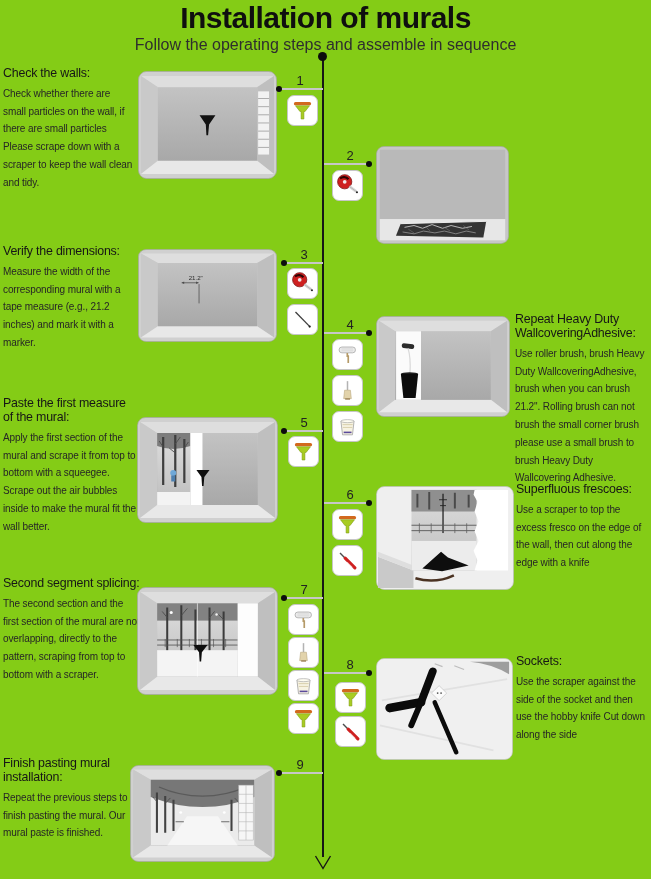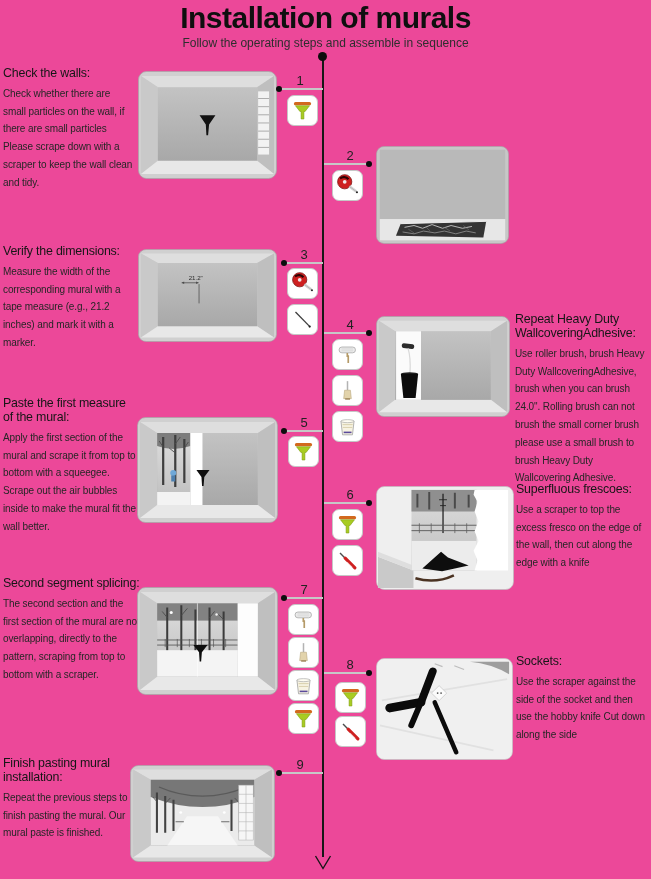--- a/index.html
+++ b/index.html
@@ -1,23 +1,23 @@
 <!DOCTYPE html>
 <html><head>
 <meta charset="utf-8">
 <style>
   *{margin:0;padding:0;box-sizing:border-box}
   html,body{background:#fff}
   body{font-family:"Liberation Sans","DejaVu Sans",sans-serif;color:#1c1c1c}
-  .canvas{position:relative;width:651px;height:879px;background:#ec4899;overflow:hidden}
+  .canvas{position:relative;width:651px;height:879px;background:#84cc16;overflow:hidden}
 
   .title{position:absolute;top:1px;left:0;right:0;text-align:center;
          font-size:30px;font-weight:700;letter-spacing:-0.5px;color:#0f0f0f}
   .subtitle{position:absolute;top:36px;left:0;right:0;text-align:center;
-            font-size:12px;color:#2e2e2e}
+            font-size:16px;color:#2e2e2e}
 
   .axis{position:absolute;left:322px;top:57px;width:1.5px;height:800px;background:#161616}
   .axis-dot{position:absolute;left:318px;top:52px;width:9px;height:9px;border-radius:50%;background:#0d0d0d}
   .axis-arrow{position:absolute;left:314px;top:855px;width:18px;height:16px}
 
   .conn{position:absolute;height:1.5px;background:#c7c7c7}
   .conn .dot{position:absolute;top:-2.5px;width:6px;height:6px;border-radius:50%;background:#0d0d0d}
   .conn.cl .dot{left:-2px}
   .conn.cr .dot{right:-2px}
   .stepnum{position:absolute;width:32px;text-align:center;font-size:13px;color:#222}
@@ -204,21 +204,21 @@
       <use href="#room-frame"></use>
       <rect x="21" y="16" width="26" height="72" fill="#fbfbfb"></rect>
       <rect x="27" y="29" width="13" height="5" rx="2" fill="#2c2c2c" transform="rotate(7 33 31)"></rect>
       <path d="M33.5 34 q3 10 2 26" stroke="#d9d9d9" stroke-width="1.3" fill="none"></path>
       <ellipse cx="35" cy="61" rx="9" ry="2" fill="#1e1e1e"></ellipse>
       <path d="M26 61 h18 l-2.6 25 h-12.8 Z" fill="#0c0c0c"></path>
     </svg>
   </div>
   <div class="step-text" style="left:515px;top:313px;width:136px">
     <h2>Repeat Heavy Duty WallcoveringAdhesive:</h2>
-    <p>Use roller brush, brush Heavy Duty WallcoveringAdhesive, brush when you can brush 24.0". Rolling brush can not brush the small corner brush please use a small brush to brush Heavy Duty Wallcovering Adhesive.</p>
+    <p>Use roller brush, brush Heavy Duty WallcoveringAdhesive, brush when you can brush 21.2". Rolling brush can not brush the small corner brush please use a small brush to brush Heavy Duty Wallcovering Adhesive.</p>
   </div>
 
   <div class="step-text" style="left:3px;top:397px;width:135px">
     <h2>Paste the first measure of the mural:</h2>
     <p>Apply the first section of the mural and scrape it from top to bottom with a squeegee. Scrape out the air bubbles inside to make the mural fit the wall better.</p>
   </div>
   <div class="scene" style="left:137px;top:417px;width:141px;height:106px">
     <svg viewBox="0 0 140 106" preserveAspectRatio="none">
       <use href="#room-frame"></use>
       <rect x="20" y="16" width="33" height="72" fill="url(#g-photo)"></rect>

